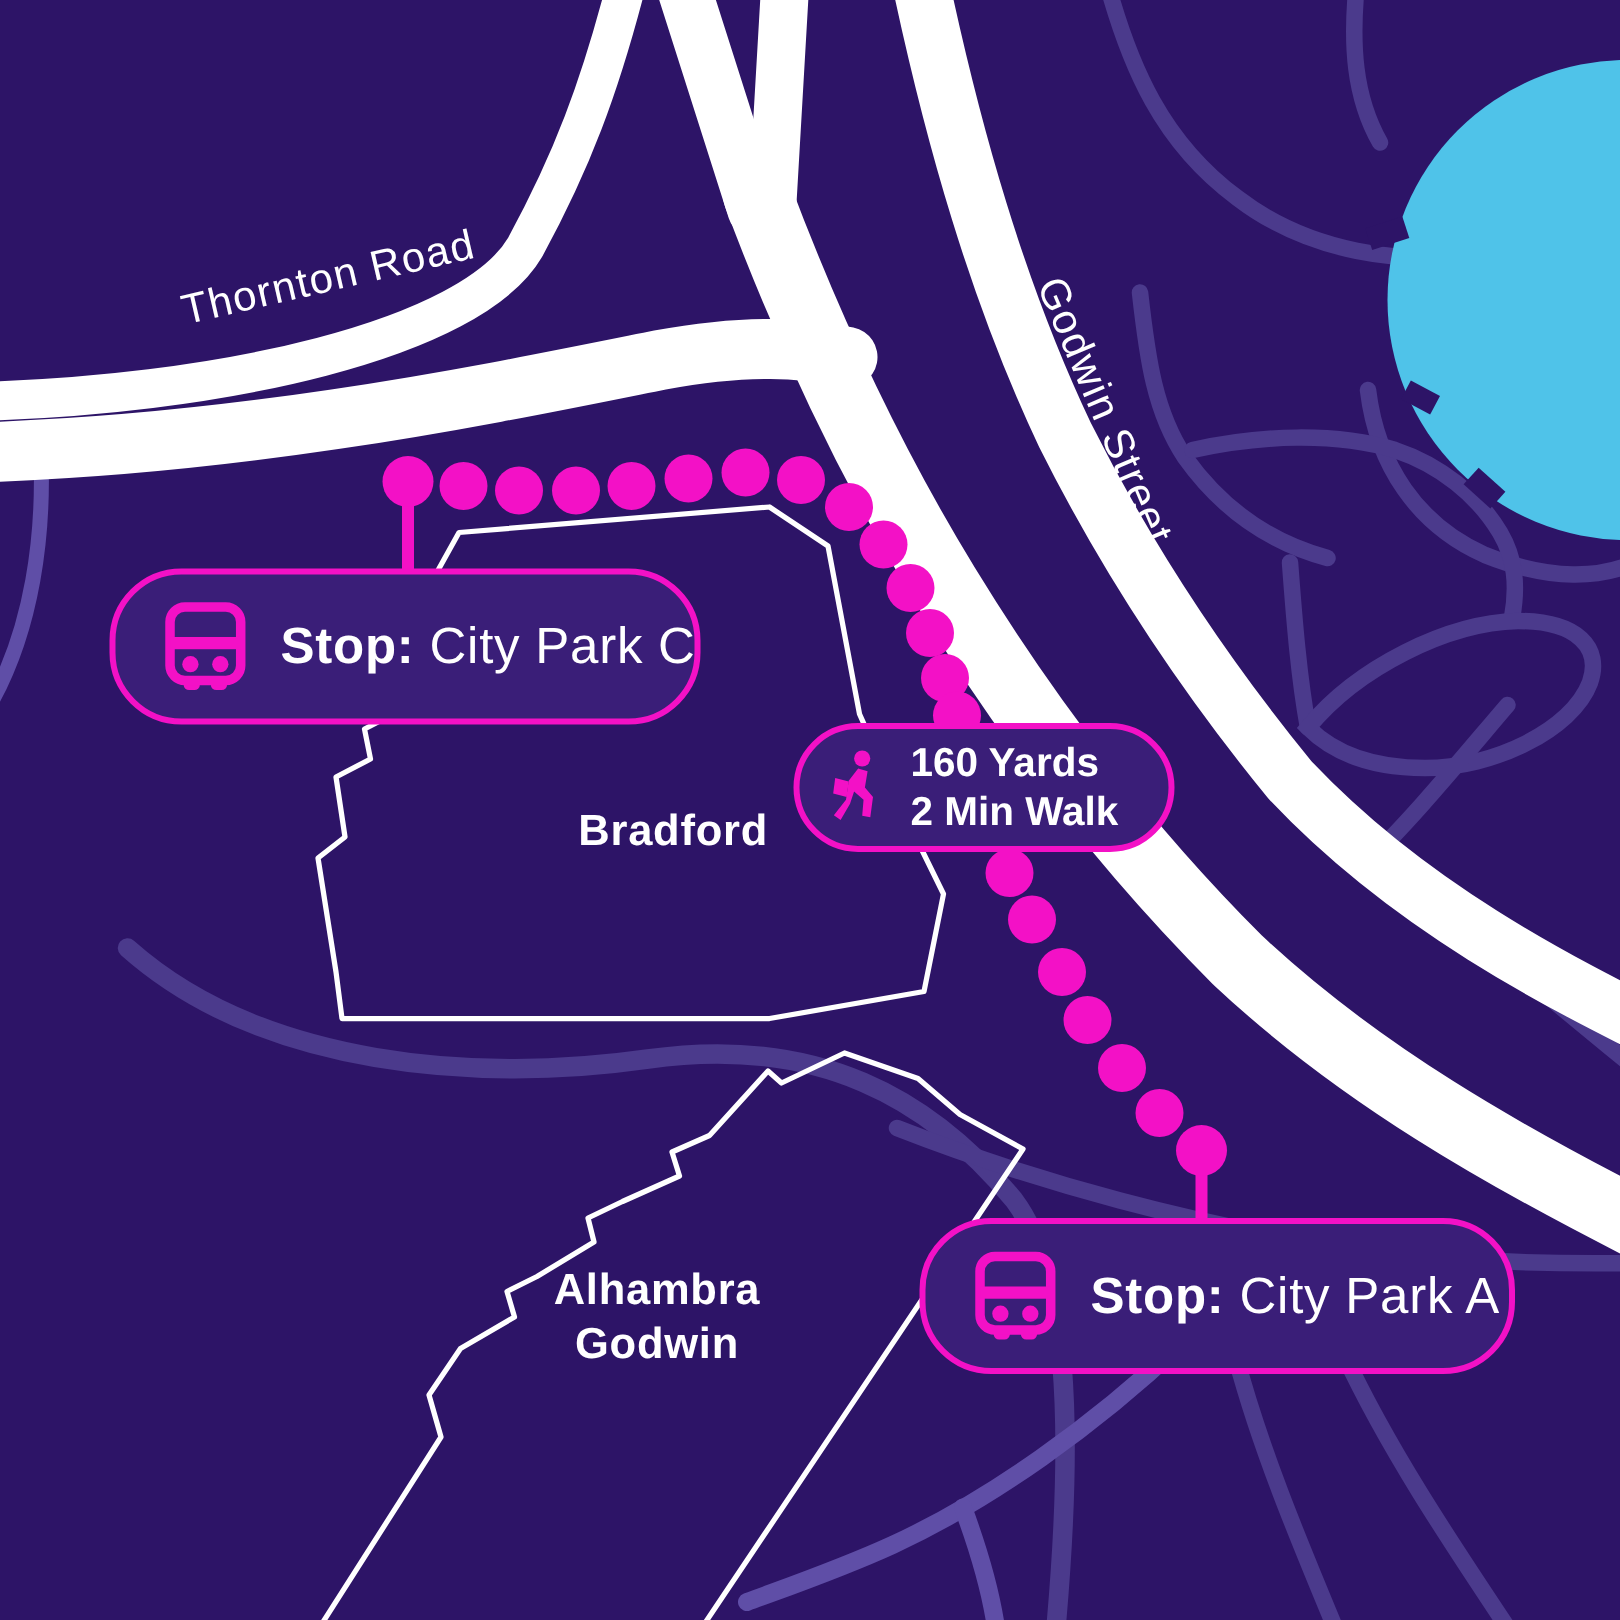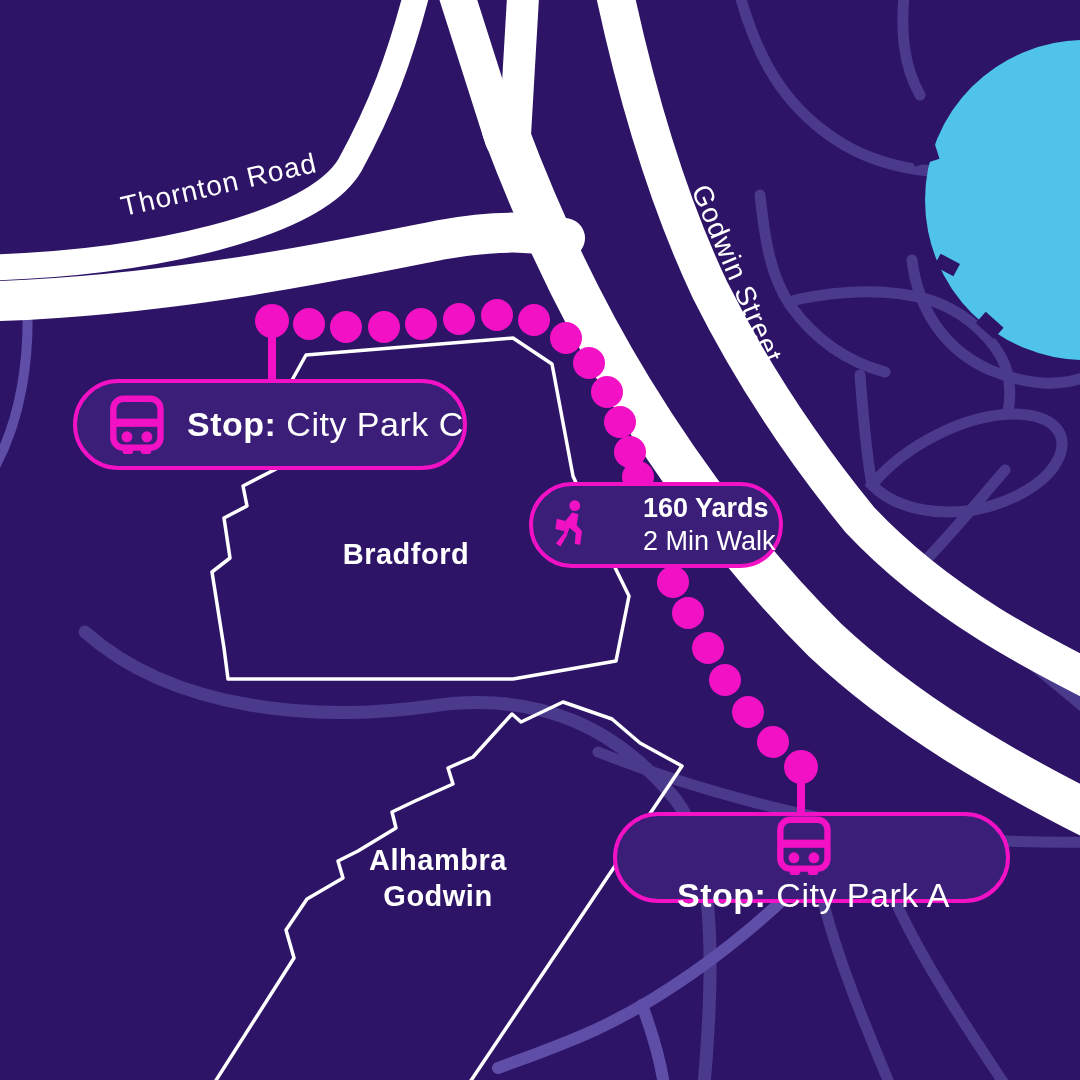--- a/index.html
+++ b/index.html
@@ -16,47 +16,46 @@
     position:absolute;color:#ffffff;font-size:28px;font-weight:400;
     letter-spacing:1px;white-space:nowrap;z-index:2;
   }
   #thornton-label{left:118px;top:192px;transform:rotate(-13deg);transform-origin:0 0;}
   #godwin-label{left:714px;top:180px;transform:rotate(67deg);transform-origin:0 0;}
 
   .building-label{
     position:absolute;color:#ffffff;font-weight:700;font-size:29px;
     text-align:center;line-height:1.25;z-index:2;letter-spacing:.5px;
   }
-  #bradford-label{left:300px;top:536px;width:212px;}
+  #bradford-label{left:300px;top:536px;width:212px;text-align:right;}
   #alhambra-label{left:328px;top:842px;width:220px;}
 
   
   .pill{
-    position:absolute;height:91px;border:4px solid #f311c6;border-radius:48px;
+    position:absolute;height:104px;border:4px solid #f311c6;border-radius:48px;
     background:#3a1e78;display:flex;align-items:center;z-index:3;
     box-sizing:border-box;padding:0 26px 0 30px;
   }
   #pill-c{left:73px;top:379px;width:394px;}
-  #pill-a{left:613px;top:812px;width:397px;flex-direction:column;}
+  #pill-a{left:613px;top:812px;width:397px;}
   .pill .icon-wrap{width:58px;height:60px;flex:0 0 auto;margin-right:22px;color:#f311c6;}
   .pill-text{color:#ffffff;font-size:34px;white-space:nowrap;letter-spacing:.5px;}
   .pill-text b{font-weight:700;margin-right:10px;}
 
   
   .walk-badge{
     position:absolute;left:529px;top:482px;width:254px;height:86px;
     border:4px solid #f311c6;border-radius:44px;background:#3a1e78;
     display:flex;align-items:center;z-index:3;box-sizing:border-box;
     padding:0 14px 0 22px;
-    gap:36px;
   }
   .walk-badge .icon-wrap{width:36px;height:54px;flex:0 0 auto;margin-right:16px;color:#f311c6;}
   .walk-lines{color:#ffffff;font-size:27px;line-height:1.22;white-space:nowrap;}
   .walk-lines .l1{font-weight:700;}
-  .walk-lines .l2{font-weight:400;}
+  .walk-lines .l2{font-weight:700;}
 </style>
 </head>
 <body>
 
 <div class="stage">
 
   <svg class="map" width="1080" height="1080" viewBox="0 0 1080 1080">
 
     <g fill="none" stroke="#4b3a8c" stroke-width="11" stroke-linecap="round">
       <path d="M 737,-15 C 753,45 775,95 825,132 C 872,168 935,178 990,168"></path>

